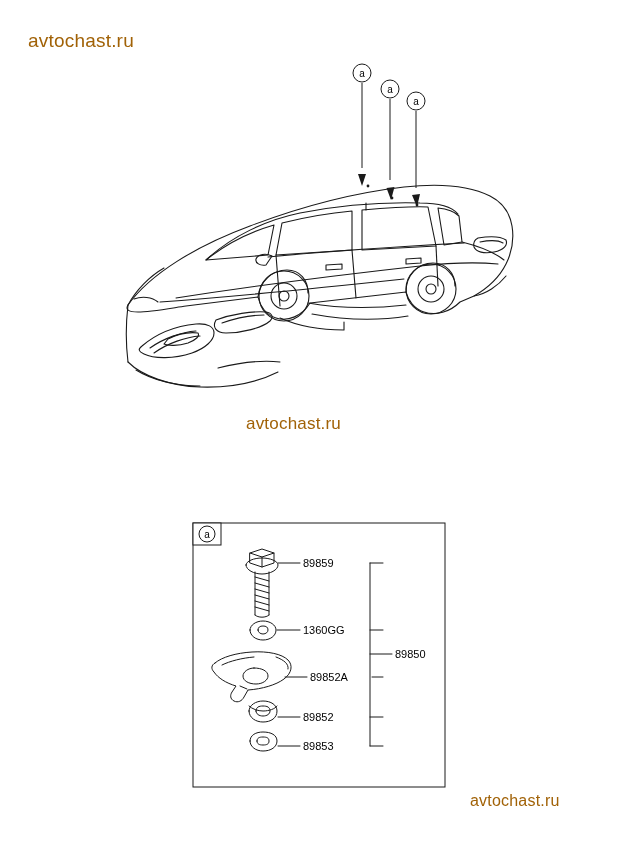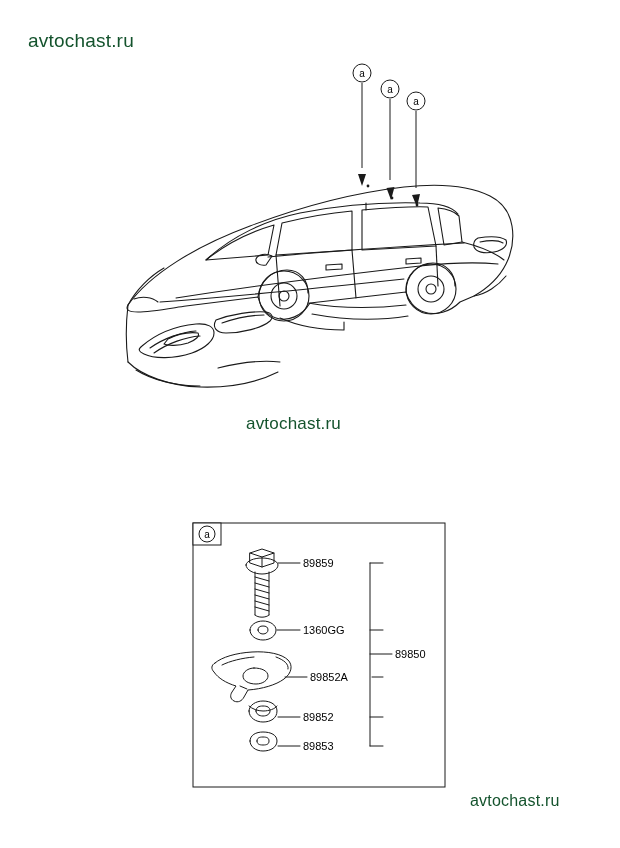--- a/index.html
+++ b/index.html
@@ -9,21 +9,21 @@
   }
   body {
     width: 620px;
     height: 848px;
     position: relative;
     font-family: "Liberation Sans", sans-serif;
     overflow: hidden;
   }
   .wm {
     position: absolute;
-    color: #14532d;
+    color: #a16207;
     font-family: "Liberation Sans", sans-serif;
     font-weight: 400;
     white-space: nowrap;
     letter-spacing: 0.2px;
   }
   .wm-tl { left: 28px; top: 30px; font-size: 19px; }
   .wm-mid { left: 246px; top: 414px; font-size: 17px; }
   .wm-br { left: 470px; top: 792px; font-size: 16px; }
 
   #car-svg {

